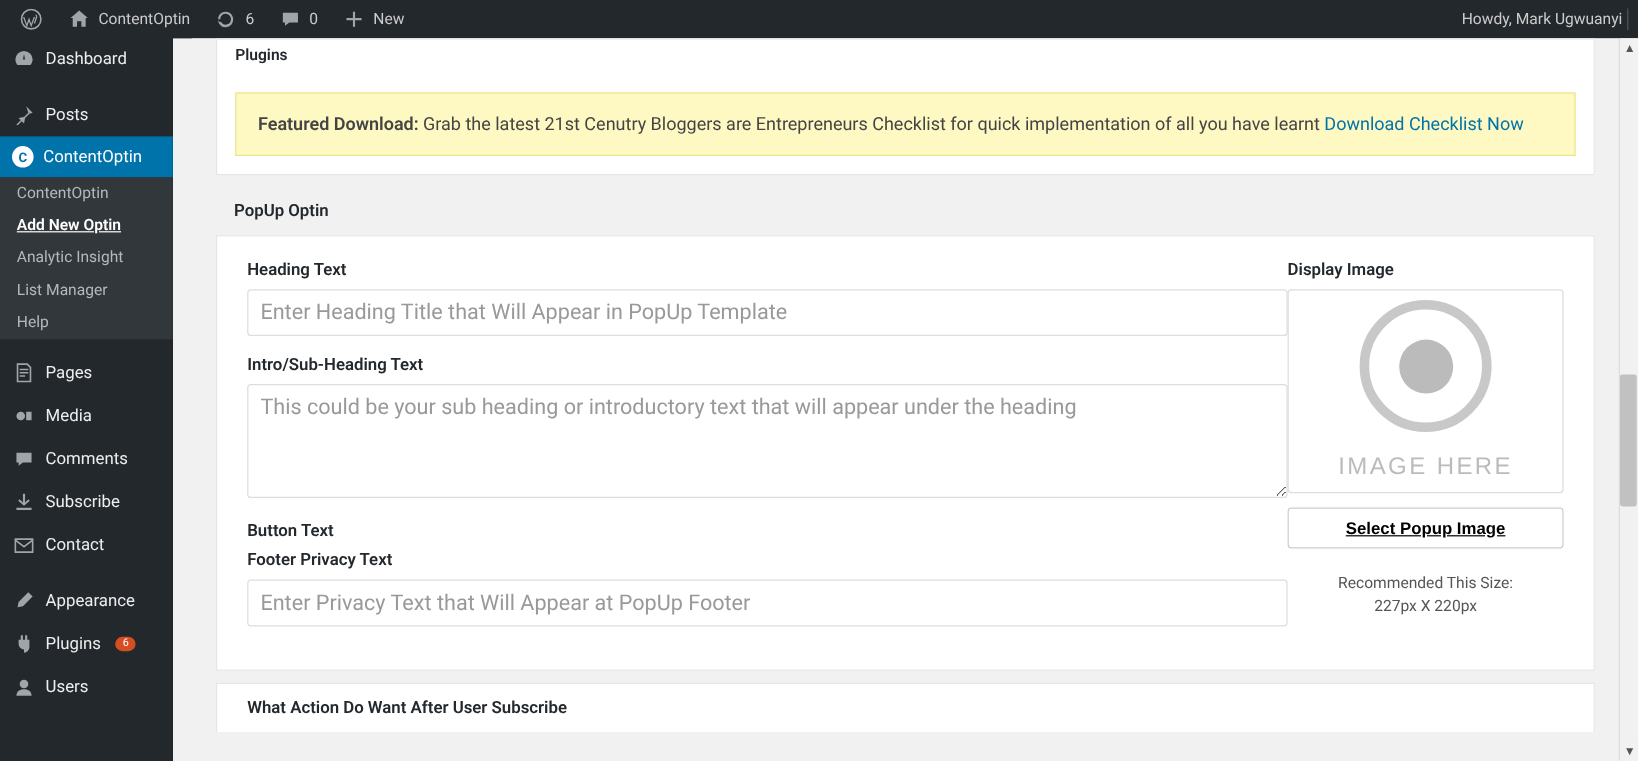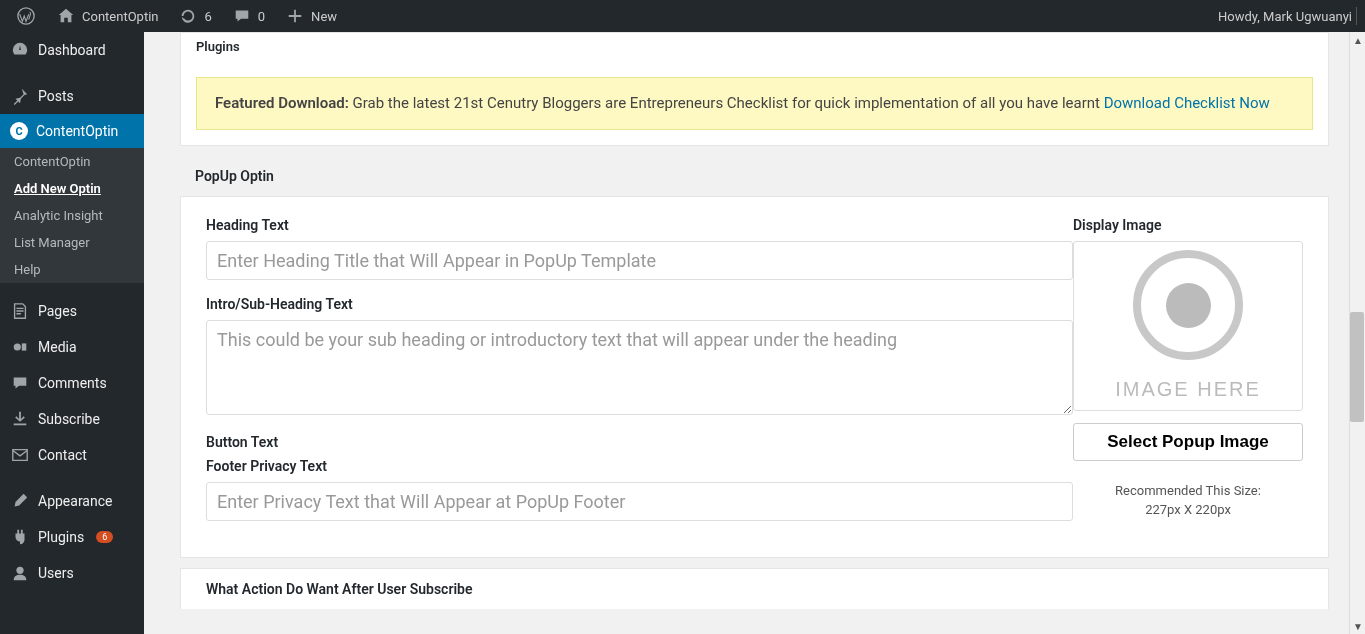--- a/index.html
+++ b/index.html
@@ -39,21 +39,21 @@
 .form-right { width: 230px; }
 .field-label { font-weight: 600; font-size: 14px; color: #23282d; margin-bottom: 8px; display: block; }
 .text-input, .textarea-input { width: 100%; border: 1px solid #ddd; border-radius: 3px; padding: 8px 10px; font-size: 18px; color: #c2410c; font-family: inherit; margin-bottom: 16px; }
 .text-input::placeholder, .textarea-input::placeholder { color: #999; }
 .textarea-input { height: 95px; resize: vertical; }
 
 .image-placeholder { border: 1px solid #ddd; border-radius: 3px; height: 170px; display: flex; flex-direction: column; align-items: center; justify-content: center; margin-bottom: 12px; }
 .img-circle-outer { width: 110px; height: 110px; border: 8px solid #c8c8c8; border-radius: 50%; display: flex; align-items: center; justify-content: center; }
 .img-circle-inner { width: 45px; height: 45px; background: #bbb; border-radius: 50%; }
 .img-text { color: #bbb; font-size: 20px; letter-spacing: 2px; margin-top: 18px; font-weight: 300; font-family: Arial, sans-serif; }
-.select-btn { width: 100%; border: 1px solid #ccc; border-radius: 3px; background: #fff; padding: 8px; font-weight: 600; font-size: 17px; cursor: pointer; }
+.select-btn { width: 100%; border: 1px solid #ccc; border-radius: 3px; background: #fff; padding: 8px; font-weight: 600; font-size: 14px; cursor: pointer; text-decoration: underline; }
 .rec-text { text-align: center; color: #555; font-size: 13px; line-height: 1.5; margin-top: 20px; }
 
 .section-heading-row { background: #fff; margin: 0 20px; border: 1px solid #e5e5e5; border-bottom: none; padding: 12px 25px; font-weight: 600; font-size: 14px; color: #23282d; }
 
 
 .right-scroll { position: absolute; right: 0; top: 32px; bottom: 0; width: 16px; background: #f1f1f1; border-left: 1px solid #ddd; }
 .right-scroll-thumb { position: absolute; right: 1px; top: 280px; width: 14px; height: 110px; background: #c1c1c1; border-radius: 2px; }
 .right-scroll-arrow { position: absolute; left: 0; width: 16px; height: 16px; background: #f1f1f1; display:flex; align-items:center; justify-content:center; color:#555; font-size: 10px; }
 .right-scroll-arrow.up { top: 0; }
 .right-scroll-arrow.down { bottom: 0; }

